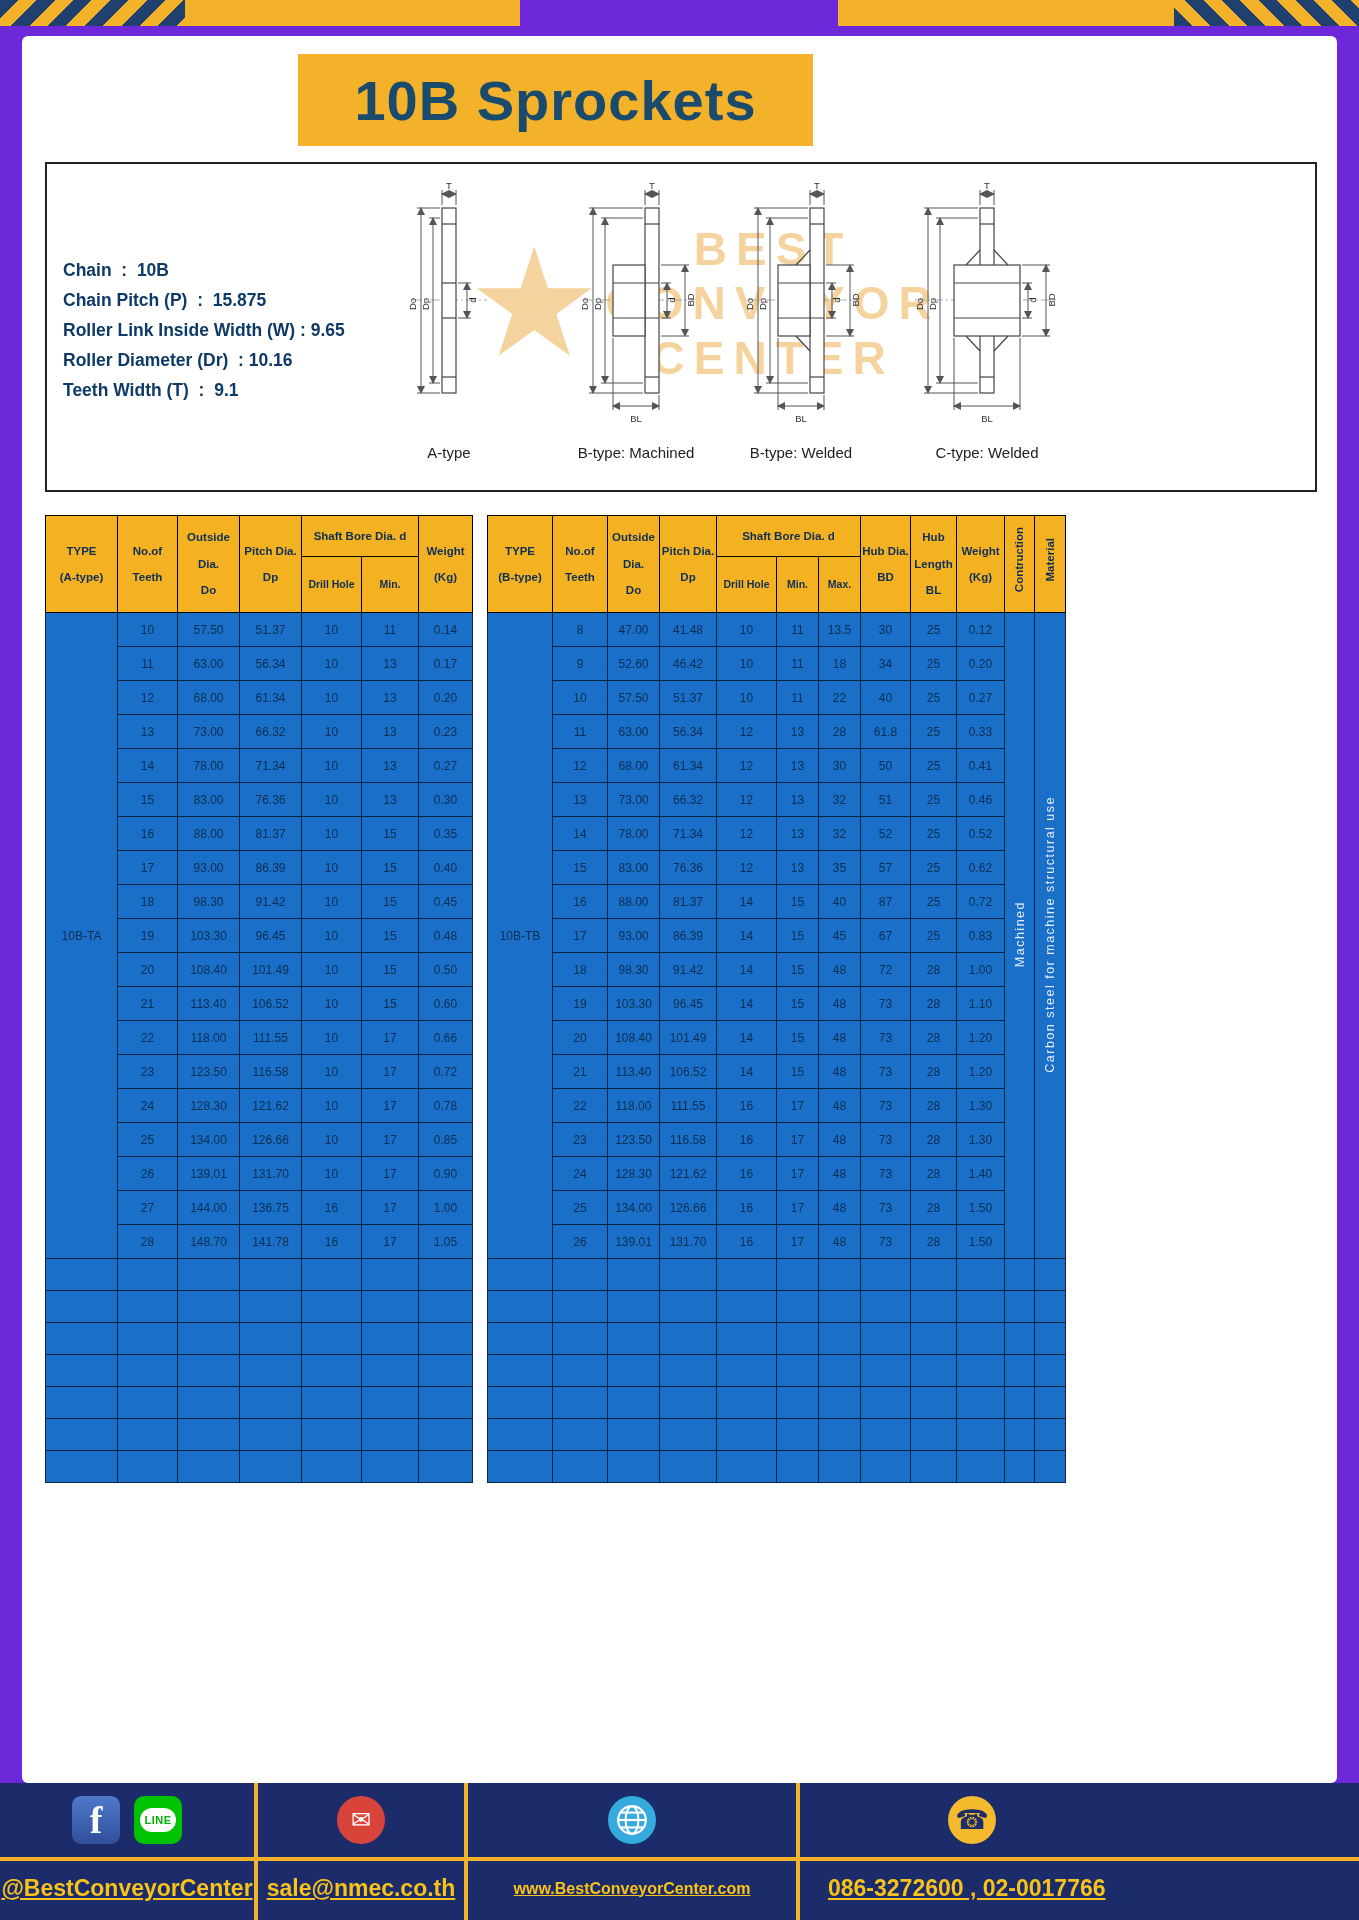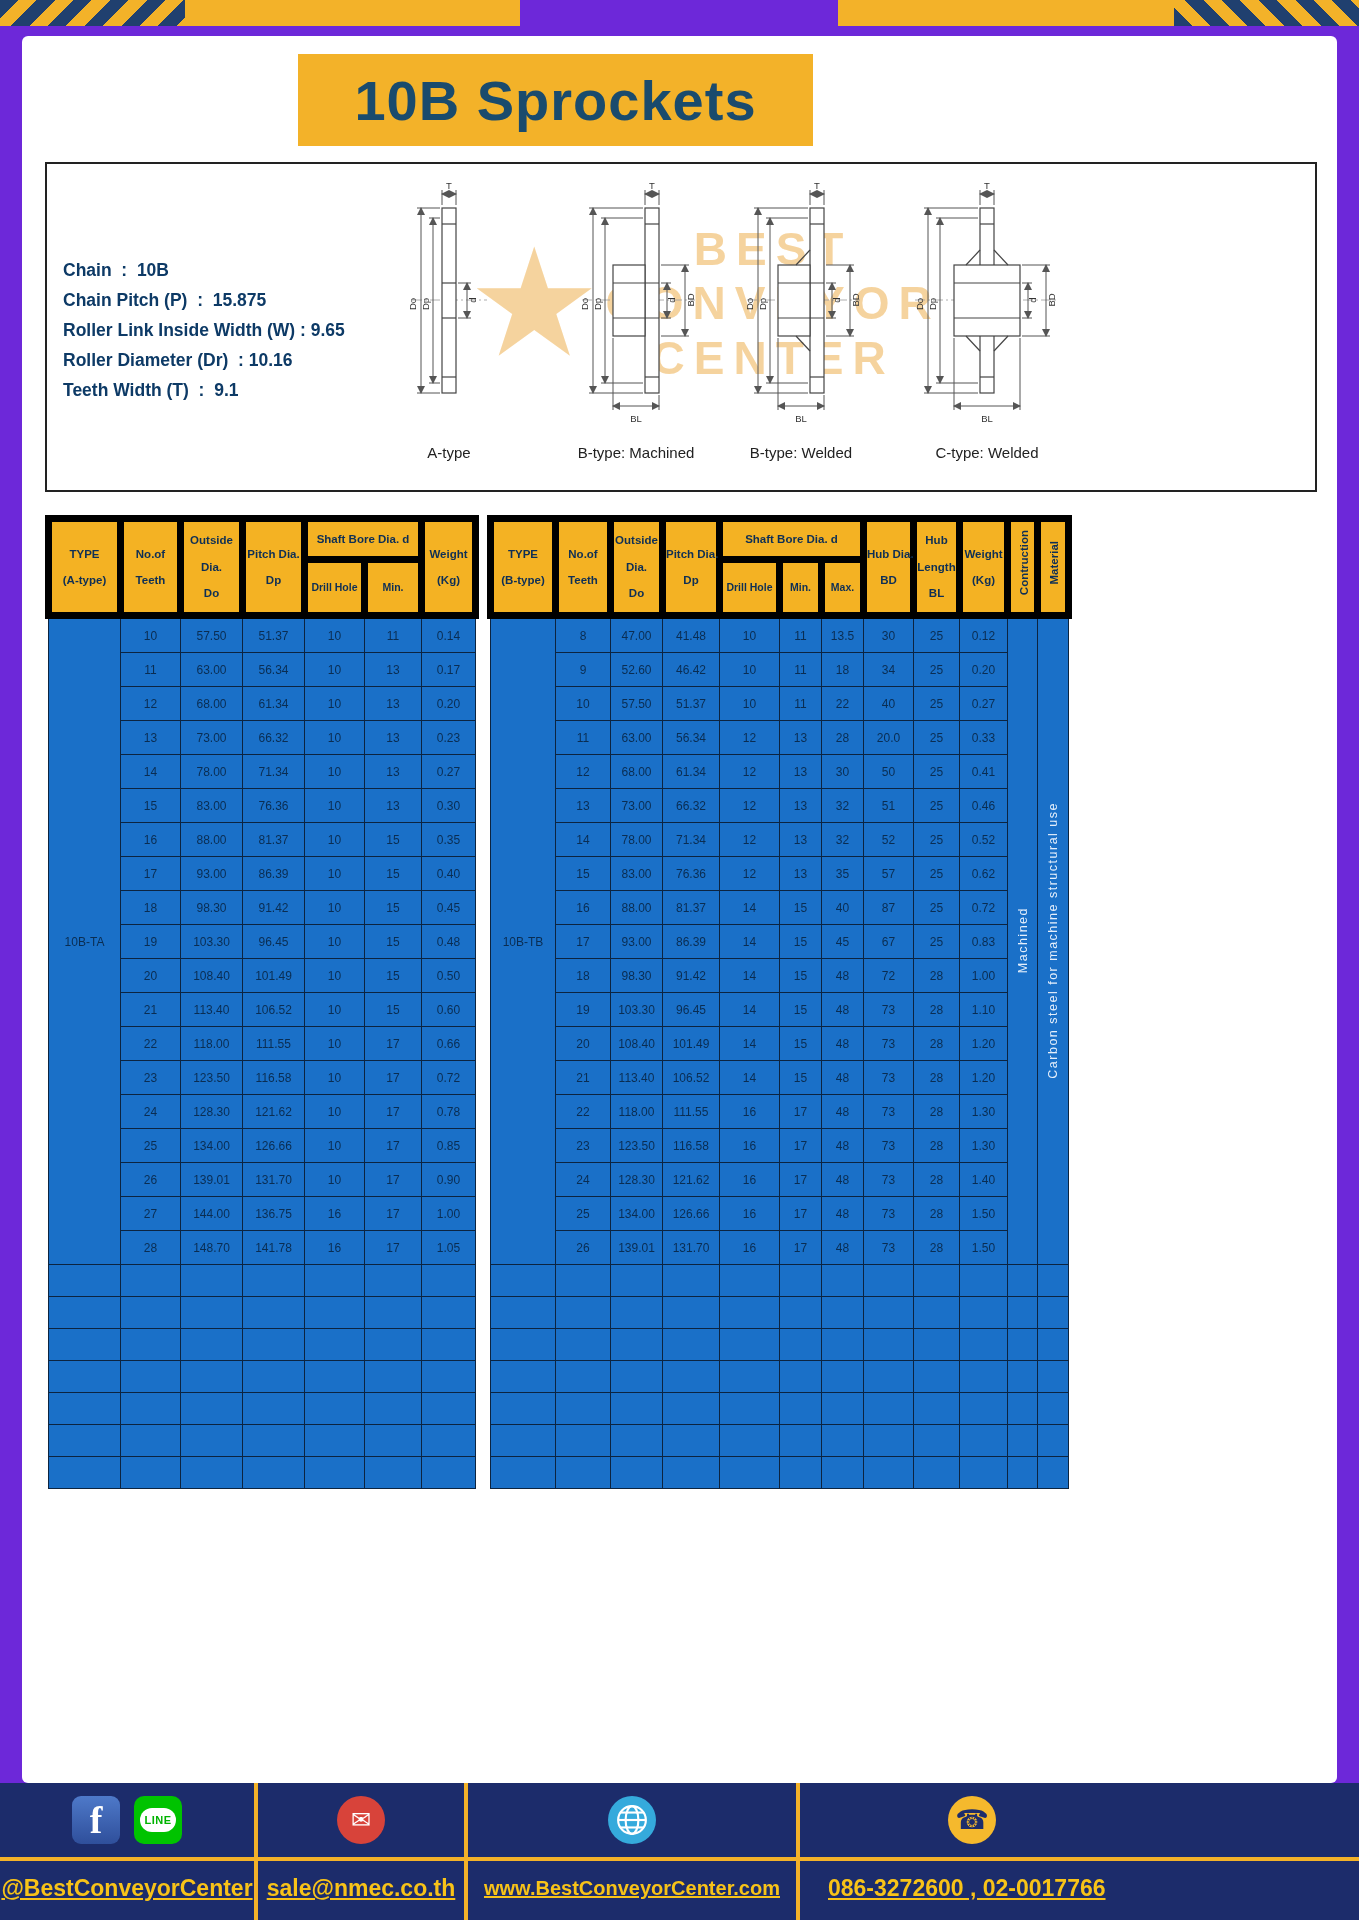--- a/index.html
+++ b/index.html
@@ -23,40 +23,40 @@
   .spec-line{font-size:17.5px;font-weight:bold;color:#0d3a66;margin-bottom:9px;white-space:pre;}
 
   .watermark{position:absolute;left:420px;top:58px;display:flex;align-items:center;gap:4px;opacity:.5;z-index:0;color:#eda93f;}
   .wm-star{font-size:150px;line-height:1;}
   .wm-text div{font-size:46px;font-weight:bold;letter-spacing:9px;line-height:1.18;text-align:center;}
 
   .drawings-svg{position:absolute;left:340px;top:16px;z-index:1;}
 
   
   .sprocket-table{border-collapse:collapse;table-layout:fixed;position:absolute;}
-  .sprocket-table th{background:#f4b223;border:7px solid #000000;color:#0e2f55;font-weight:bold;font-size:11.5px;white-space:pre;line-height:2.3;text-align:center;padding:0;vertical-align:middle;}
+  .sprocket-table th{background:#f4b223;border:1px solid #000000;color:#0e2f55;font-weight:bold;font-size:11.5px;white-space:pre;line-height:2.3;text-align:center;padding:0;vertical-align:middle;}
   .sprocket-table thead tr:first-child{height:41px;}
   .sprocket-table thead tr.sub{height:56px;}
   .sprocket-table thead tr.sub th{font-size:10.5px;}
   .sprocket-table td{background:#1a70c8;border:1px solid #0c2440;color:#0a2d52;font-size:12px;text-align:center;height:33px;padding:0;vertical-align:middle;}
   .sprocket-table tr.empty-row td{height:31px;}
   .type-cell{font-size:12.5px;}
   .vert{writing-mode:vertical-rl;transform:rotate(180deg);display:inline-block;white-space:nowrap;}
   th .vert{font-size:11.5px;}
   td.vert-cell .vert{color:#e4eefb;font-size:12.5px;letter-spacing:1.5px;}
 
   
   .footer{position:absolute;left:0;top:1783px;width:1359px;height:137px;background:#1c2c6b;display:grid;grid-template-columns:258px 210px 332px 1fr;}
   .f-sec{position:relative;border-right:4px solid #f3b229;box-sizing:border-box;display:flex;flex-direction:column;}
   .f-sec:last-child{border-right:none;}
   .f-icons{height:74px;display:flex;align-items:center;justify-content:center;gap:14px;}
   .f-label{flex:1;display:flex;align-items:center;justify-content:center;color:#f8c318;font-weight:bold;font-size:23px;white-space:pre;text-decoration:underline;}
   .f-sec.left-align .f-icons{justify-content:flex-start;padding-left:148px;}
   .f-sec.left-align .f-label{justify-content:flex-start;padding-left:28px;}
-  .f-sec.tight .f-label{font-size:20px;}
+  .f-sec.tight .f-label{font-size:16px;}
   .f-hr{position:absolute;left:0;top:74px;width:100%;height:4px;background:#f3b229;z-index:3;}
 
   .icn{width:48px;height:48px;display:flex;align-items:center;justify-content:center;flex:0 0 auto;}
   .icn-fb{background:linear-gradient(#4e79c9,#2f4f9b);border-radius:9px;color:#fff;font-family:"Liberation Serif",serif;font-weight:bold;font-size:38px;}
   .icn-line{background:#00c300;border-radius:10px;}
   .icn-line .bubble{background:#fff;border-radius:12px;padding:6px 4px;color:#00b300;font-weight:bold;font-size:11px;letter-spacing:.5px;}
   .icn-mail{background:#d8433a;border-radius:50%;color:#fff;font-size:24px;}
   .icn-globe{background:#35aadc;border-radius:50%;}
   .icn-phone{background:#f5b92d;border-radius:50%;color:#1c2c6b;font-size:27px;}
 </style>
@@ -585,21 +585,21 @@
           <td>25</td>
           <td>0.27</td>
         </tr>
         <tr>
           <td>11</td>
           <td>63.00</td>
           <td>56.34</td>
           <td>12</td>
           <td>13</td>
           <td>28</td>
-          <td>20.0</td>
+          <td>61.8</td>
           <td>25</td>
           <td>0.33</td>
         </tr>
         <tr>
           <td>12</td>
           <td>68.00</td>
           <td>61.34</td>
           <td>12</td>
           <td>13</td>
           <td>30</td>

